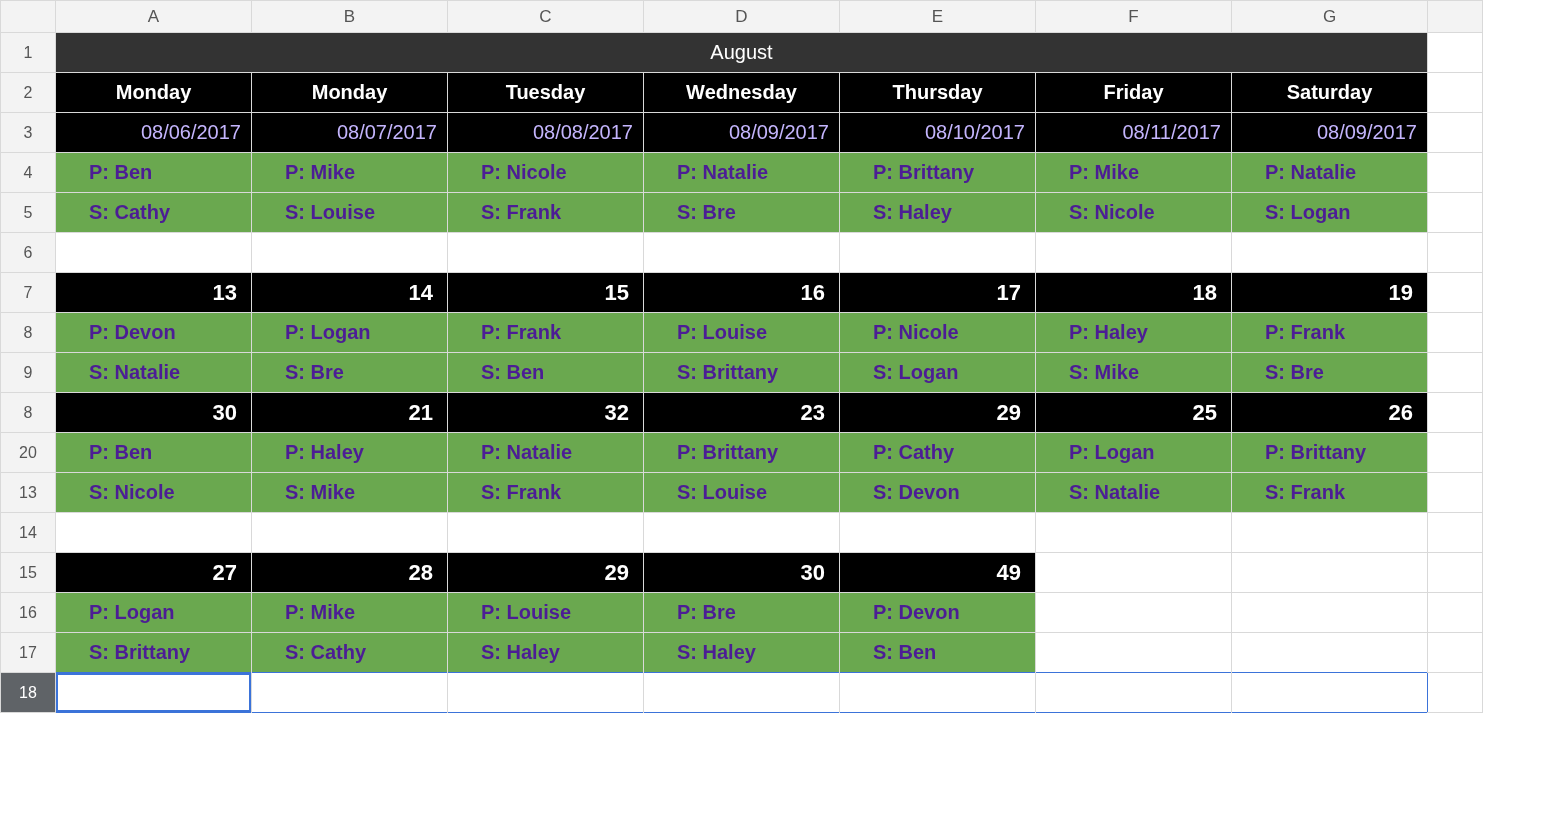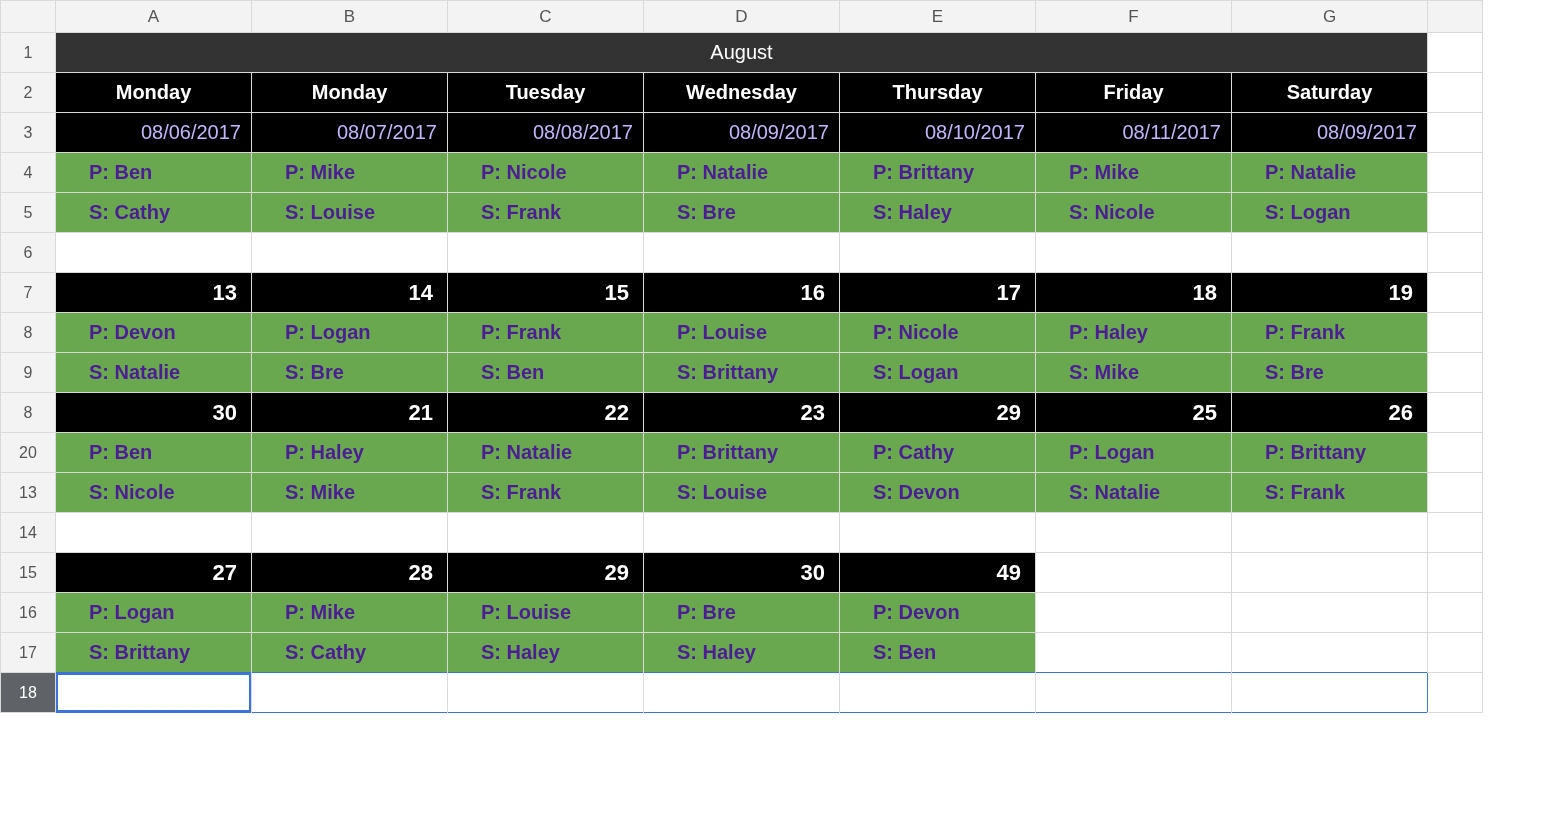--- a/index.html
+++ b/index.html
@@ -367,21 +367,21 @@
         </tr>
         <tr>
           <td class="rowhdr">8</td>
           <td class="databody posrel">
             <div class="cell daynum">30</div>
           </td>
           <td class="databody posrel">
             <div class="cell daynum">21</div>
           </td>
           <td class="databody posrel">
-            <div class="cell daynum">22</div>
+            <div class="cell daynum">32</div>
           </td>
           <td class="databody posrel">
             <div class="cell daynum">23</div>
           </td>
           <td class="databody posrel">
             <div class="cell daynum">29</div>
           </td>
           <td class="databody posrel">
             <div class="cell daynum">25</div>
           </td>

